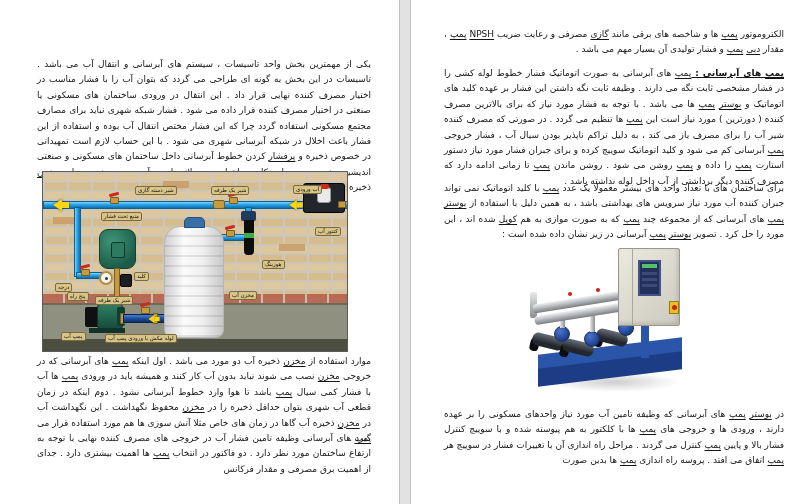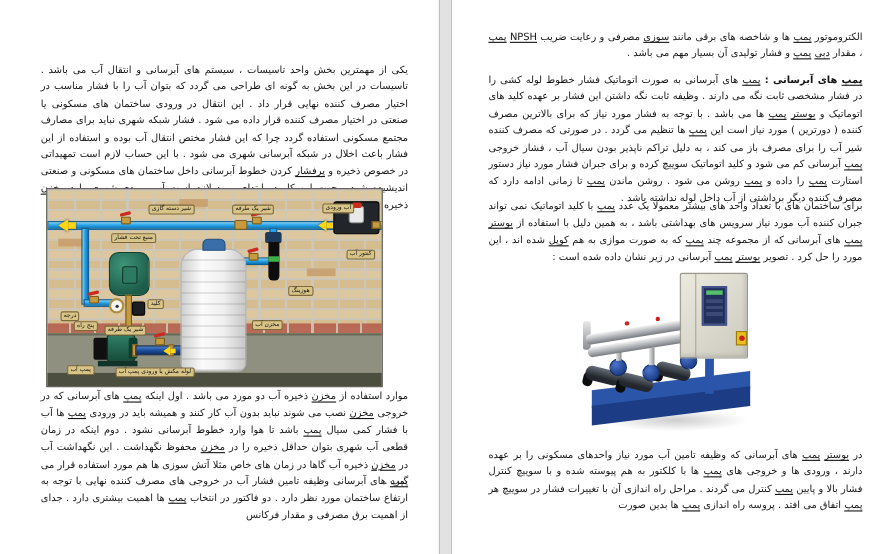--- a/index.html
+++ b/index.html
@@ -11,21 +11,21 @@
   .page-gap{position:absolute;top:0;left:399px;width:12px;height:504px;background:#e2e2e2;
     border-left:1px solid #bfbfbf;border-right:1px solid #bfbfbf;box-sizing:border-box;}
   .doc-title{position:absolute;top:33px;right:28px;left:37px;margin:0;font-size:13.5px;font-weight:normal;
     color:#111;direction:rtl;text-align:right;line-height:20px;}
   .caret{display:inline-block;width:1px;height:15px;background:#000;vertical-align:-3px;margin-left:2px;}
   .par{position:absolute;margin:0;direction:rtl;text-align:justify;text-justify:inter-word;
     font-size:9px;line-height:15.4px;color:#151515;}
   .page.left .par{right:28px;left:37px;}
   .page.right .par{right:28px;left:33px;}
   .par u{text-decoration-thickness:1px;text-underline-offset:2px;}
-  .par b{font-weight:bold;}
+  .par b{font-weight:bold;text-decoration:underline;}
   
   .fig1{position:absolute;left:42px;top:171px;width:306px;height:181px;margin:0;overflow:hidden;
     border:1px solid #5a5a5a;box-sizing:border-box;
     background-color:#d5c29a;
     background-image:
       repeating-linear-gradient(90deg, rgba(205,200,188,.95) 0 2px, rgba(0,0,0,0) 2px 24px),
       repeating-linear-gradient(180deg, #cdc6b6 0 2px, #dcc79e 2px 9px, #cdc6b6 9px 11px, #d6bd90 11px 18px);}
   .fig1 *{position:absolute;box-sizing:border-box;}
   .accent{background:#c79a66;opacity:.8;}
   .brick-red{left:0;top:122px;width:306px;height:9px;
@@ -210,21 +210,21 @@
         </div>
     </figure>
 
     <p class="par" style="top:354px">موارد استفاده از <u>مخزن</u> ذخیره آب دو مورد می باشد . اول اینکه <u>پمپ</u> های آبرسانی که در خروجی <u>مخزن</u> نصب می شوند نباید بدون آب کار کنند و همیشه باید در ورودی <u>پمپ</u> ها آب با فشار کمی سیال <u>پمپ</u> باشد تا هوا وارد خطوط آبرسانی نشود . دوم اینکه در زمان قطعی آب شهری بتوان حداقل ذخیره را در <u>مخزن</u> محفوظ نگهداشت . این نگهداشت آب در <u>مخزن</u> ذخیره آب گاها در زمان های خاص مثلا آتش سوزی ها هم مورد استفاده قرار می گیرد .</p>
     <p class="par" style="top:431px"><u>پمپ</u> های آبرسانی وظیفه تامین فشار آب در خروجی های مصرف کننده نهایی با توجه به ارتفاع ساختمان مورد نظر دارد . دو فاکتور در انتخاب <u>پمپ</u> ها اهمیت بیشتری دارد . جدای از اهمیت برق مصرفی و مقدار فرکانس</p>
   </div>
 
   <div class="page-gap"></div>
 
   <div class="page right">
-    <p class="par" style="top:27px">الکتروموتور <u>پمپ</u> ها و شاخصه های برقی مانند <u>سوزی</u> مصرفی و رعایت ضریب <u>NPSH</u> <u>پمپ</u> ، مقدار <u>دبی</u> <u>پمپ</u> و فشار تولیدی آن بسیار مهم می باشد .</p>
+    <p class="par" style="top:27px">الکتروموتور <u>پمپ</u> ها و شاخصه های برقی مانند <u>گازی</u> مصرفی و رعایت ضریب <u>NPSH</u> <u>پمپ</u> ، مقدار <u>دبی</u> <u>پمپ</u> و فشار تولیدی آن بسیار مهم می باشد .</p>
 
     <p class="par" style="top:66px"><b><u>پمپ</u> های آبرسانی : </b><span><u>پمپ</u> های آبرسانی به صورت اتوماتیک فشار خطوط لوله کشی را در فشار مشخصی ثابت نگه می دارند . وظیفه ثابت نگه داشتن این فشار بر عهده کلید های اتوماتیک و <u>بوستر</u> <u>پمپ</u> ها می باشد . با توجه به فشار مورد نیاز که برای بالاترین مصرف کننده ( دورترین ) مورد نیاز است این <u>پمپ</u> ها تنظیم می گردد . در صورتی که مصرف کننده شیر آب را برای مصرف باز می کند ، به دلیل تراکم ناپذیر بودن سیال آب ، فشار خروجی <u>پمپ</u> آبرسانی کم می شود و کلید اتوماتیک سوییچ کرده و برای جبران فشار مورد نیاز دستور استارت <u>پمپ</u> را داده و <u>پمپ</u> روشن می شود . روشن ماندن <u>پمپ</u> تا زمانی ادامه دارد که مصرف کننده دیگر برداشتی از آب داخل لوله نداشته باشد .</span></p>
 
     <p class="par" style="top:181px">برای ساختمان های با تعداد واحد های بیشتر معمولا یک عدد <u>پمپ</u> با کلید اتوماتیک نمی تواند جبران کننده آب مورد نیاز سرویس های بهداشتی باشد ، به همین دلیل با استفاده از <u>بوستر</u> <u>پمپ</u> های آبرسانی که از مجموعه چند <u>پمپ</u> که به صورت موازی به هم <u>کوپل</u> شده اند ، این مورد را حل کرد . تصویر <u>بوستر</u> <u>پمپ</u> آبرسانی در زیر نشان داده شده است :</p>
 
     <figure class="fig2">
       <div class="bshadow"></div>
       <div class="base-top"></div>
       <div class="base-front"></div>
 

